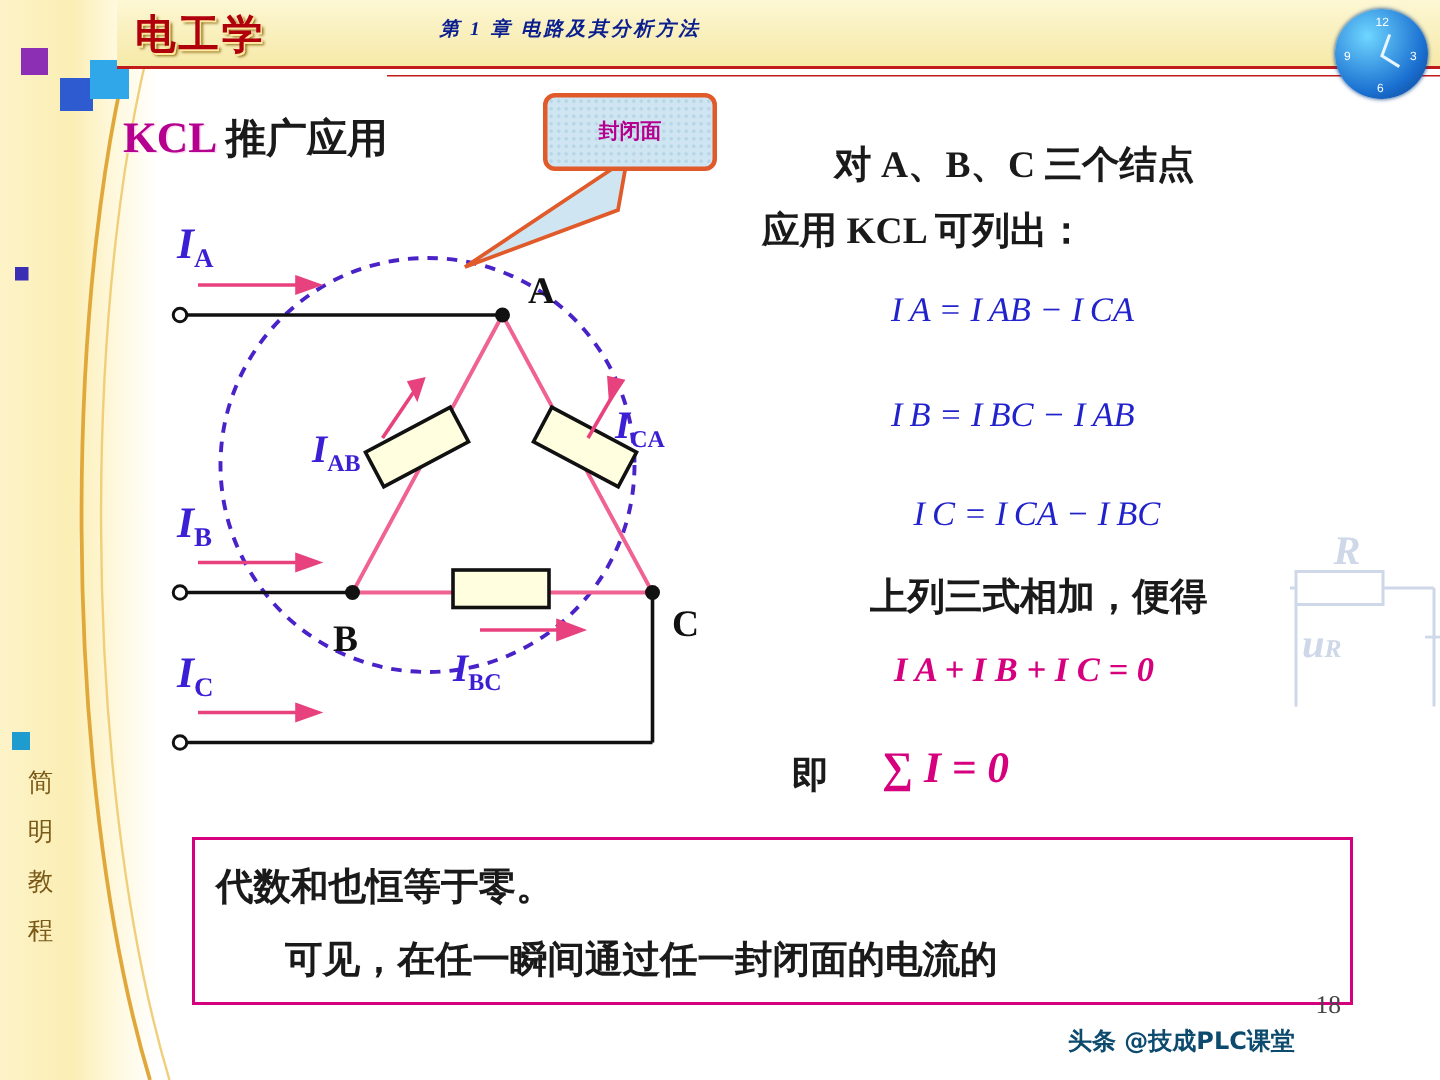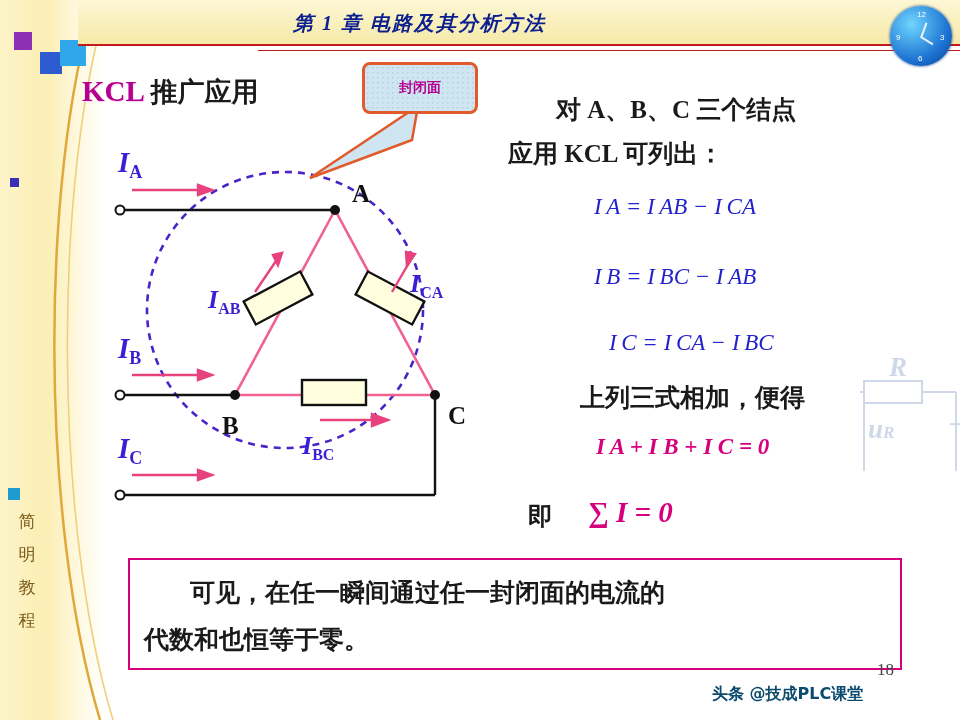--- a/index.html
+++ b/index.html
@@ -38,21 +38,21 @@
   }
   .logo{
     position:absolute;left:12px;top:5px;
     font-family:"DejaVu Sans",sans-serif;font-weight:bold;font-size:27px;
     color:#b0000b;letter-spacing:2px;
     text-shadow:1px 1px 0 #ffe9a0, 2px 2px 2px #8a6b12;
   }
   .chapter{
     position:absolute;left:215px;top:10px;
     font-family:"Liberation Serif",serif;font-weight:bold;font-style:italic;
-    font-size:20px;color:#0b1f8f;letter-spacing:2px;
+    font-size:13px;color:#0b1f8f;letter-spacing:2px;
   }
   .head-line{
     position:absolute;left:0;top:44px;width:882px;height:2px;background:#c21b1b;
   }
   .head-line2{
     position:absolute;left:180px;top:50px;width:702px;height:1px;background:#c21b1b;
   }
   
   .clock{
     position:absolute;left:890px;top:6px;width:62px;height:60px;border-radius:50%;
@@ -124,20 +124,21 @@
 <div class="sq small cyan" style="left:8px;top:488px;width:12px;height:12px;background:#1f9ccf;"></div>
 <div class="vert-text">
   <div>简</div>
   <div>明</div>
   <div>教</div>
   <div>程</div>
 </div>
 
 <div class="header">
   <div class="header-bg"></div>
+  <div class="logo">电工学</div>
   <div class="chapter">第 1 章  电路及其分析方法</div>
   <div class="head-line"></div>
   <div class="head-line2"></div>
 </div>
 <div class="clock">
   <span class="num" style="left:27px;top:4px;">12</span>
   <span class="num" style="left:50px;top:27px;">3</span>
   <span class="num" style="left:28px;top:48px;">6</span>
   <span class="num" style="left:6px;top:27px;">9</span>
   <span class="hand" style="left:30px;top:16px;width:2px;height:16px;transform:rotate(20deg);transform-origin:bottom center;"></span>
@@ -234,18 +235,18 @@
 <div class="rt eq" style="left:594px;top:264px;">I B = I BC − I AB</div>
 <div class="rt eq" style="left:594px;top:330px;margin-left:15px;">I C = I CA − I BC</div>
 
 <div class="rt rt-cn" style="left:580px;top:381px;">上列三式相加，便得</div>
 <div class="rt eq-pink" style="left:596px;top:434px;">I A + I B + I C = 0</div>
 
 <div class="rt rt-cn" style="left:528px;top:500px;">即</div>
 <div class="rt eq-pink" style="left:588px;top:496px;font-size:29px;">∑ I  = 0</div>
 
 <div class="bottom-box">
+  <p style="margin:14px 0 0 14px;">代数和也恒等于零。</p>
   <p style="margin:16px 0 0 60px;">可见，在任一瞬间通过任一封闭面的电流的</p>
-  <p style="margin:14px 0 0 14px;">代数和也恒等于零。</p>
 </div>
 
 <div class="page-num">18</div>
 <div class="watermark">头条 @技成PLC课堂</div>
 
 </body></html>

